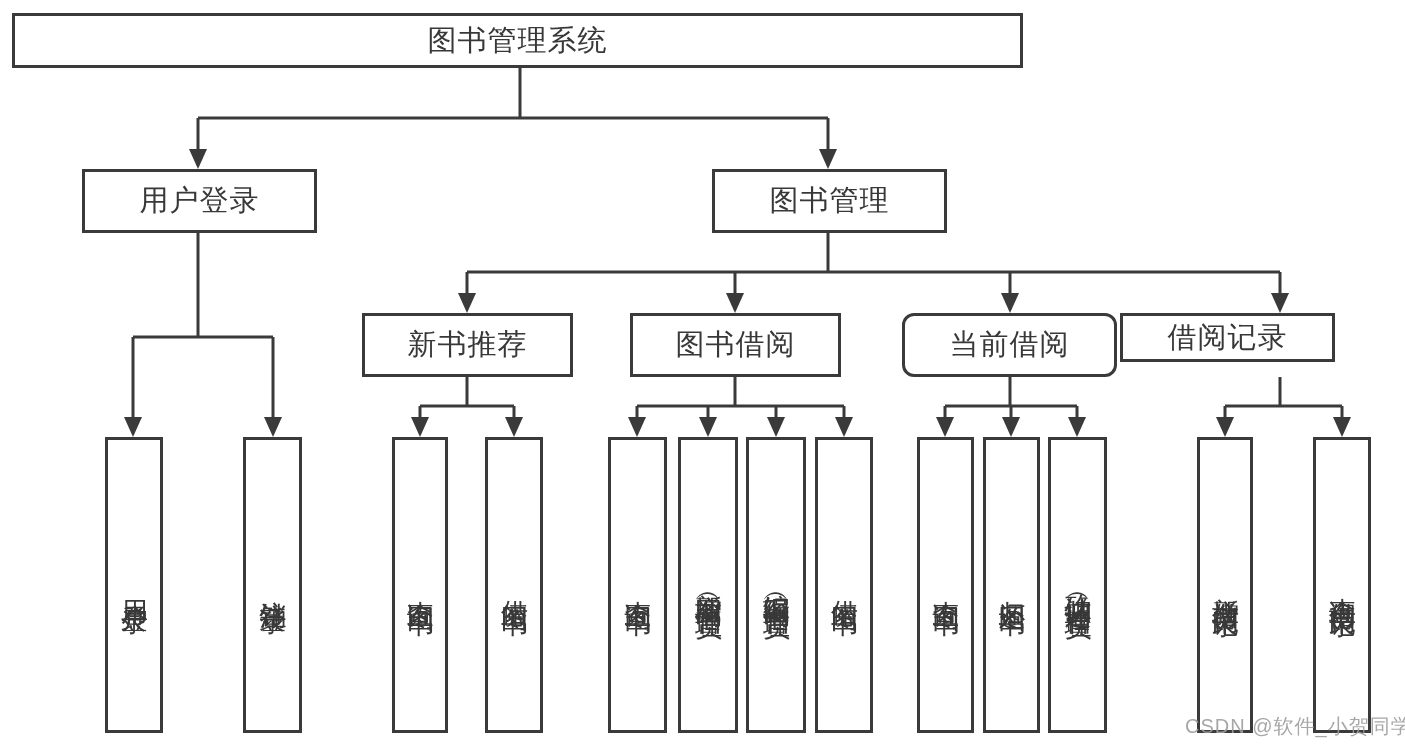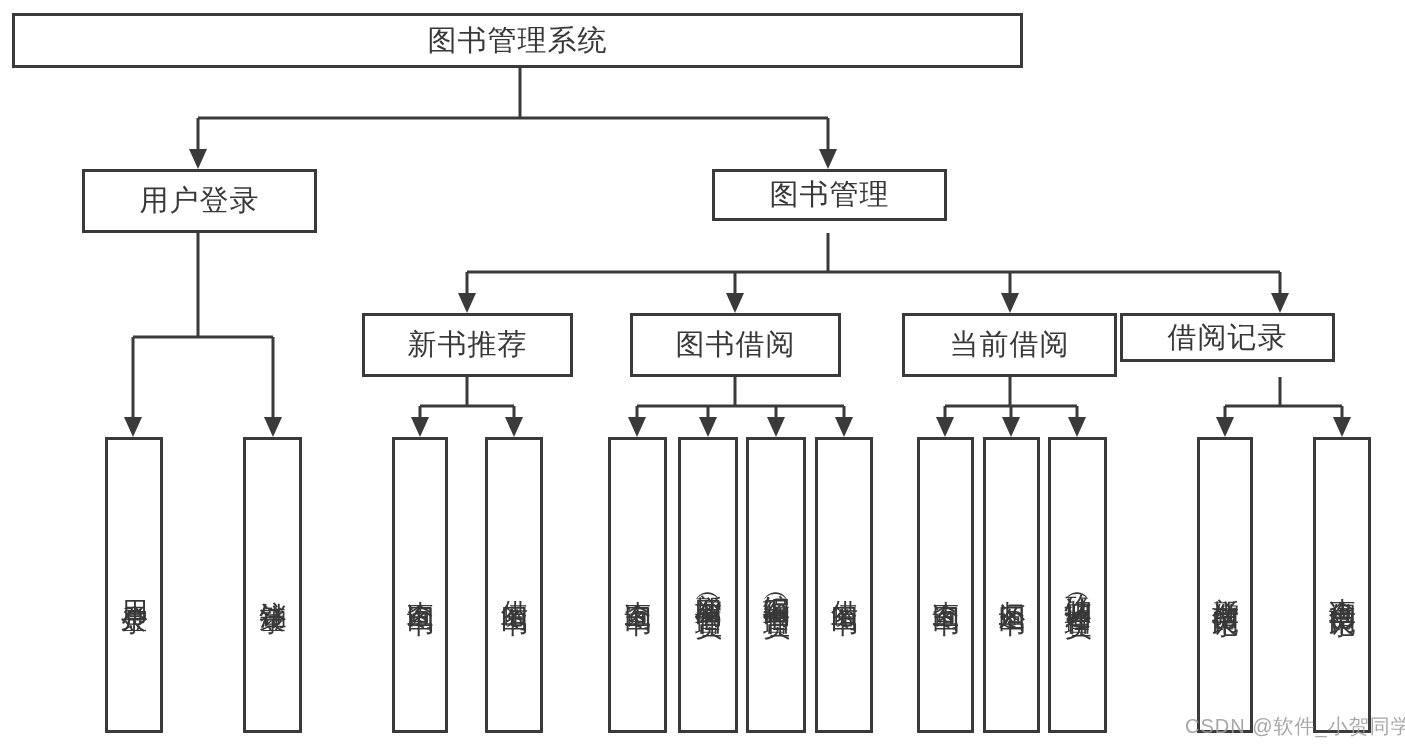--- a/index.html
+++ b/index.html
@@ -101,31 +101,31 @@
     </g>
   </svg>
 
   <div class="node" style="left:12px;top:13px;width:1011px;height:55px;">
     <span>图书管理系统</span>
   </div>
 
   <div class="node" style="left:82px;top:169px;width:235px;height:64px;">
     <span>用户登录</span>
   </div>
-  <div class="node" style="left:712px;top:169px;width:235px;height:52px;">
+  <div class="node" style="left:712px;top:169px;width:235px;height:64px;">
     <span>图书管理</span>
   </div>
 
   <div class="node" style="left:630px;top:313px;width:211px;height:64px;">
     <span>图书借阅</span>
   </div>
   <div class="node" style="left:362px;top:313px;width:211px;height:64px;">
     <span>新书推荐</span>
   </div>
-  <div class="node" style="left:902px;top:313px;width:215px;height:64px;">
+  <div class="node" style="left:902px;top:313px;width:215px;height:64px;border-radius:12px;">
     <span>当前借阅</span>
   </div>
   <div class="node" style="left:1120px;top:313px;width:215px;height:49px;">
     <span>借阅记录</span>
   </div>
 
   <div class="leaf" style="left:105px;width:58px;">
     <span class="vtext">用户登录</span>
   </div>
   <div class="leaf" style="left:243px;width:59px;">

